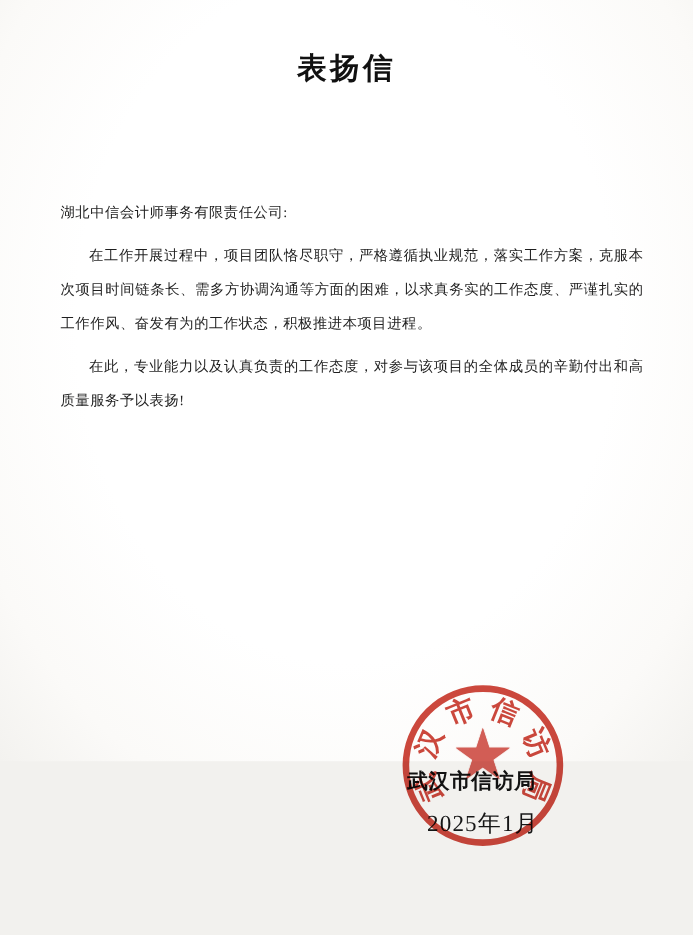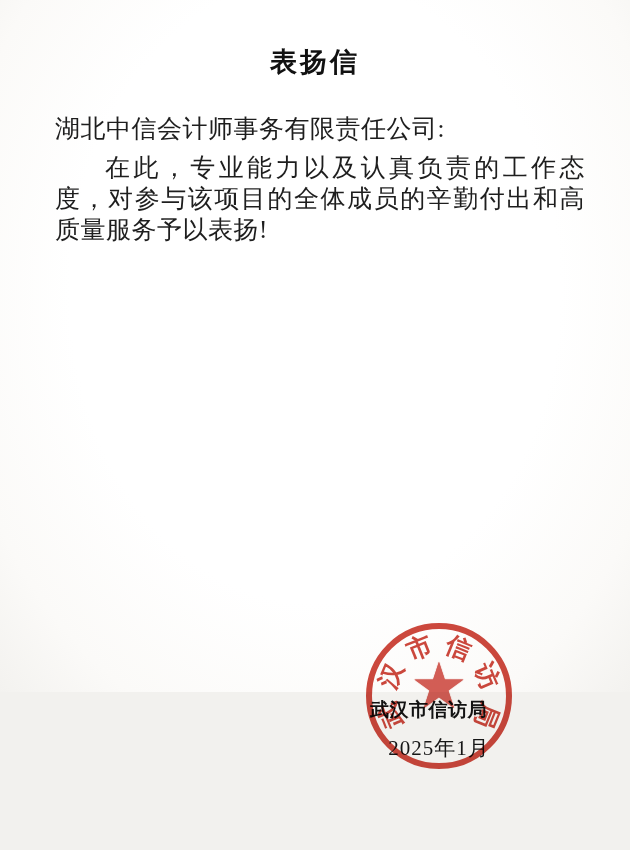--- a/index.html
+++ b/index.html
@@ -21,23 +21,23 @@
     padding-top: 47px;
     text-align: center;
     font-family: "Liberation Sans", "DejaVu Sans", sans-serif;
     font-weight: 700;
     font-size: 27px;
     line-height: 30px;
     letter-spacing: 3px;
     color: #111;
   }
   .letter-body {
-    margin-top: 36px;
+    margin-top: 100px;
     padding: 0 45px 0 55px;
-    font-size: 25px;
+    font-size: 13px;
     line-height: 31px;
     letter-spacing: 0.5px;
     text-align: justify;
     text-justify: inter-character;
   }
   .salutation { margin: 0 0 8px 0; }
   .para { margin: 0 0 8px 0; text-indent: 2em; }
 
   
   .sign-org {
@@ -87,20 +87,21 @@
 </style>
 </head>
 <body>
 
 <div class="page">
 
   <h1 class="title">表扬信</h1>
 
   <div class="letter-body">
     <p class="salutation">湖北中信会计师事务有限责任公司:</p>
+    <p class="para">在工作开展过程中，项目团队恪尽职守，严格遵循执业规范，落实工作方案，克服本次项目时间链条长、需多方协调沟通等方面的困难，以求真务实的工作态度、严谨扎实的工作作风、奋发有为的工作状态，积极推进本项目进程。</p>
     <p class="para">在此，专业能力以及认真负责的工作态度，对参与该项目的全体成员的辛勤付出和高质量服务予以表扬!</p>
   </div>
 
   <div class="sign-org">武汉市信访局</div>
   <div class="sign-date">2025年1月</div>
 
   <div class="seal">
     <span class="seal-char c0">武</span>
     <span class="seal-char c1">汉</span>
     <span class="seal-char c2">市</span>

